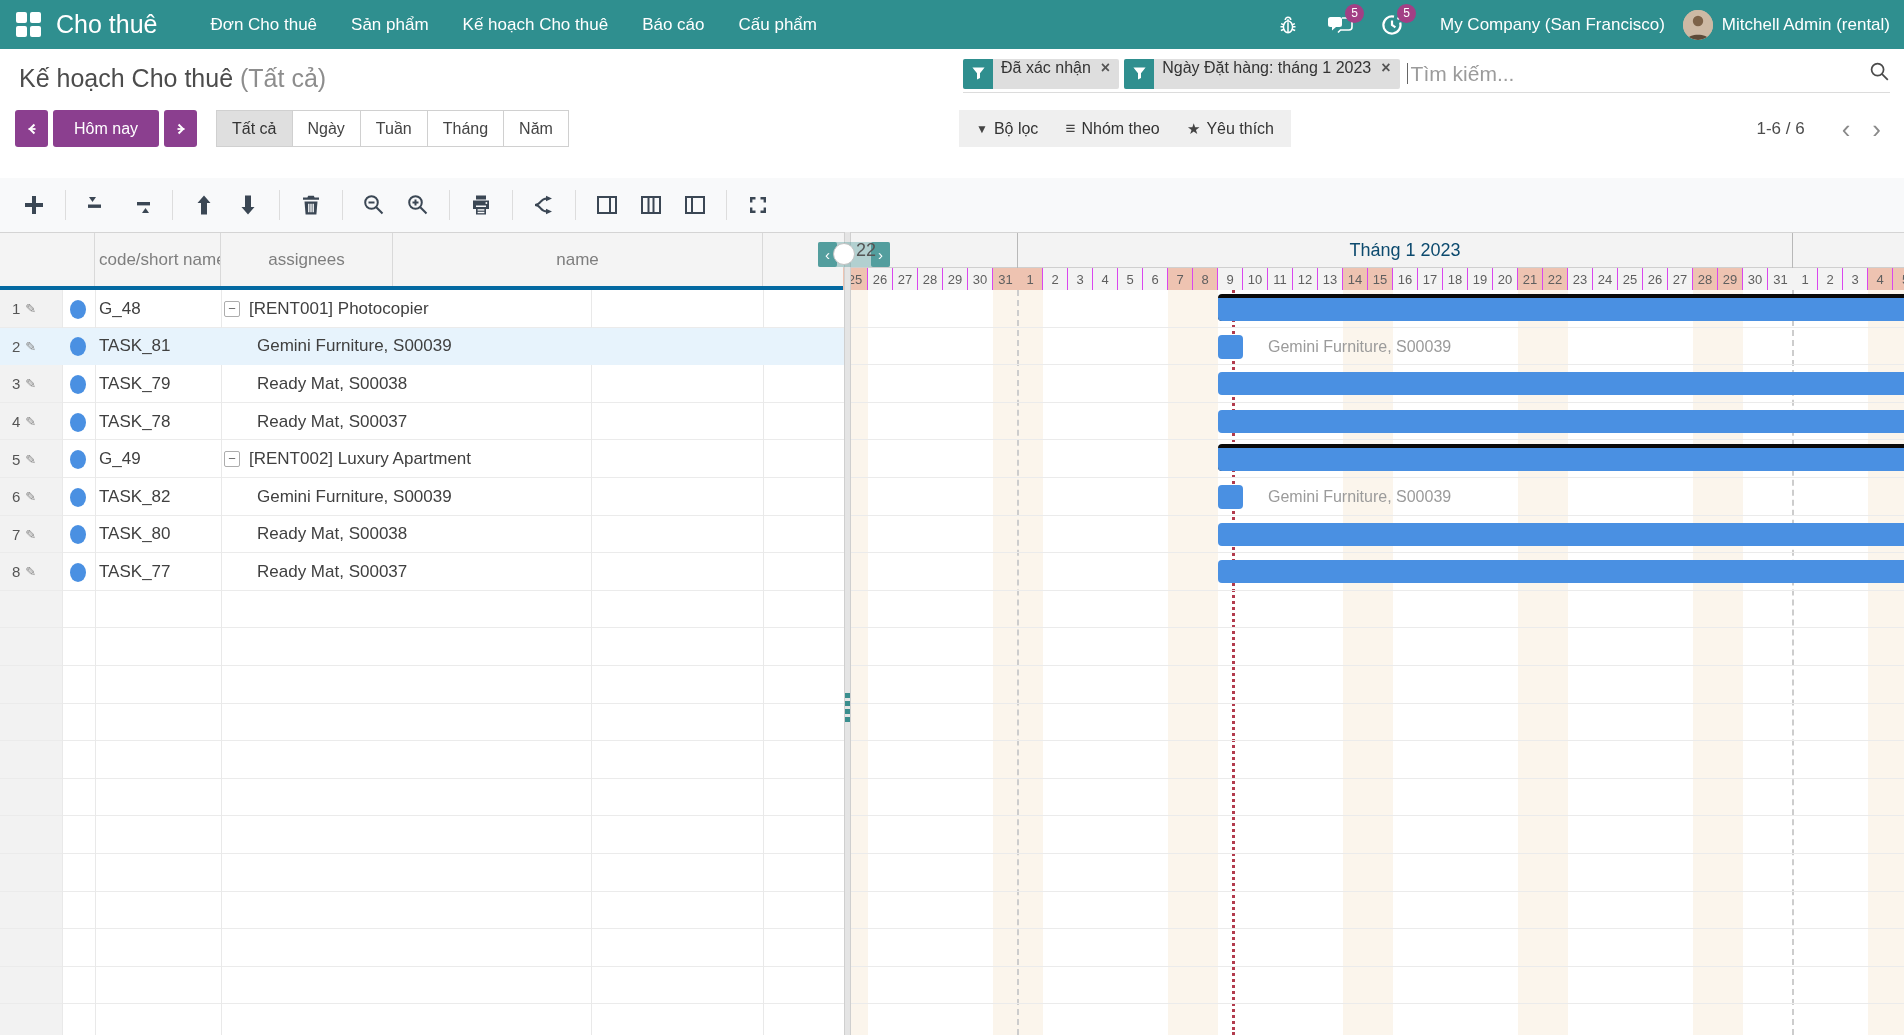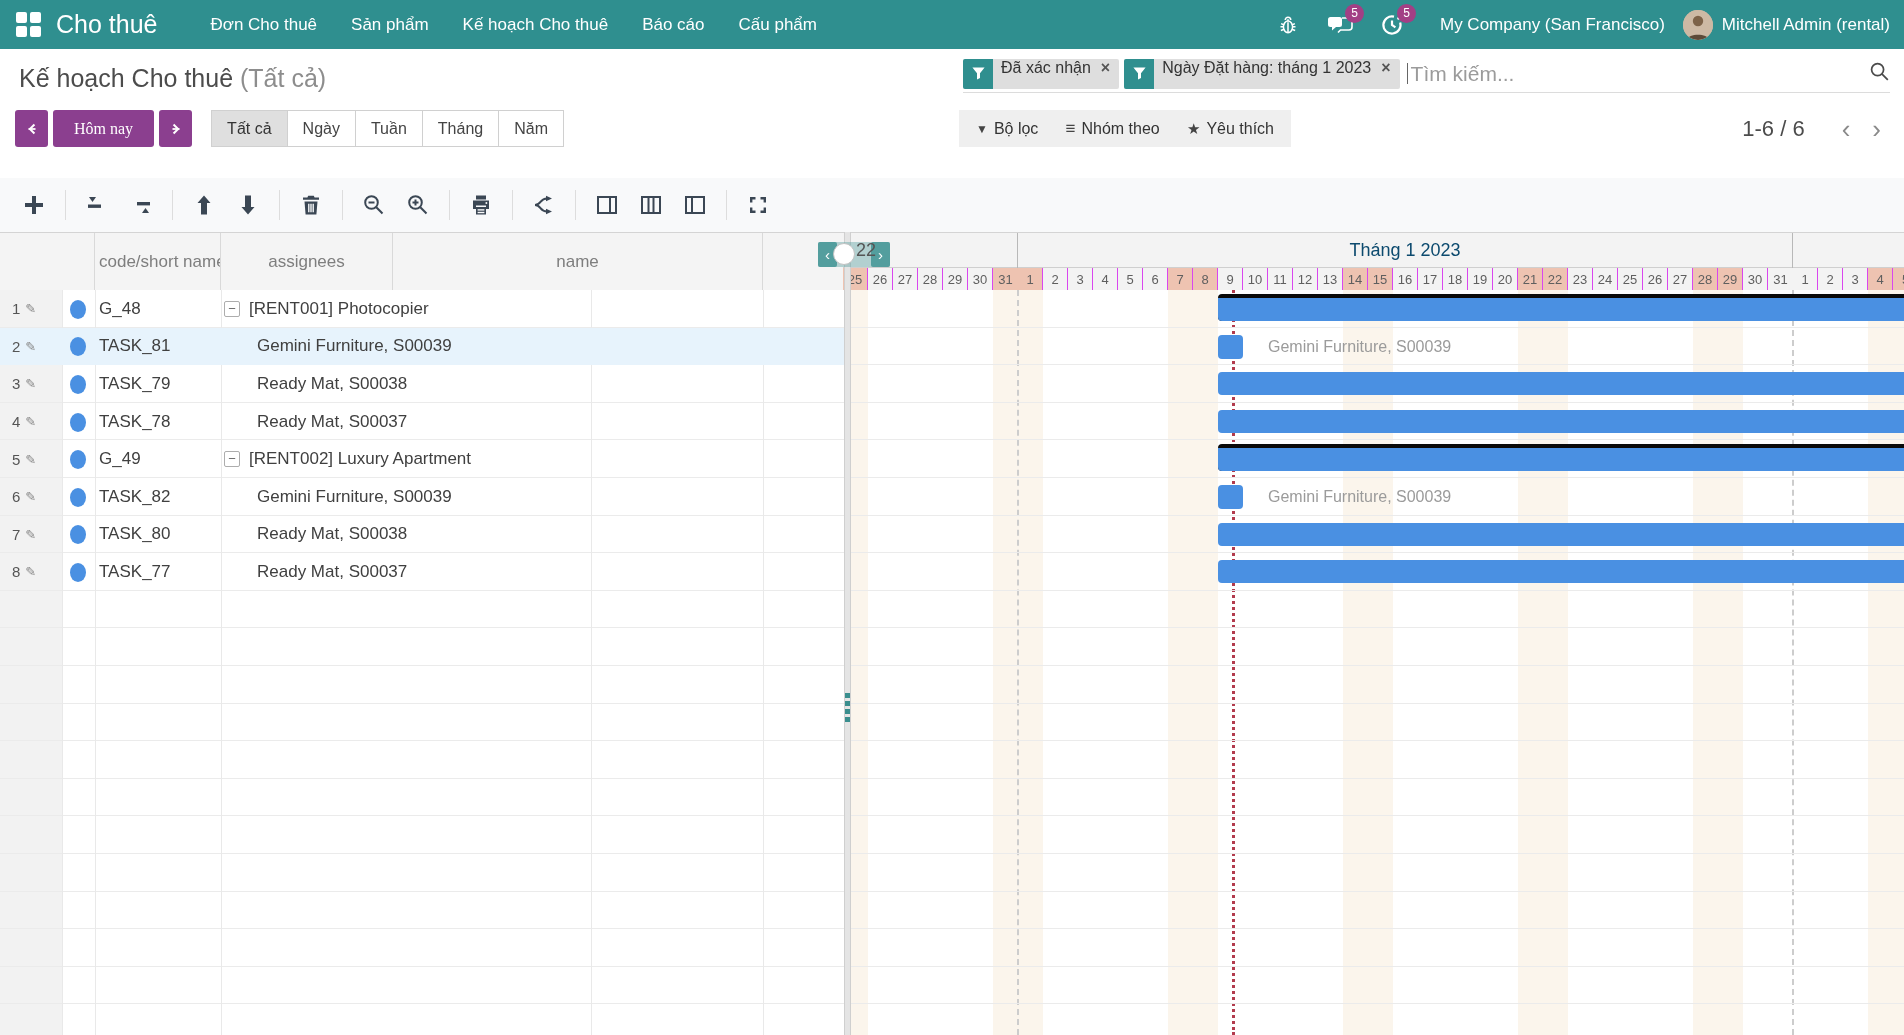--- a/index.html
+++ b/index.html
@@ -48,49 +48,49 @@
   .search-input{flex:1;display:flex;align-items:center;height:100%;position:relative;}
   .caret{width:1px;height:21px;background:#666;margin-left:2px;}
   .placeholder{font-size:21px;color:#9b9b9b;margin-left:3px;white-space:nowrap;}
   .mag{margin-left:auto;flex:none;cursor:pointer;}
 
   
   .controls{position:absolute;top:110px;left:15px;height:37px;display:flex;align-items:stretch;}
   .pbtn{background:var(--primary-purple);color:#fff;border:none;border-radius:3px;
     font-size:16px;display:flex;align-items:center;justify-content:center;cursor:pointer;}
   .pbtn.arrow{width:33px;margin-right:5px;font-size:15px;}
-  .pbtn.today{padding:0 21px;margin-right:5px;font-family:Liberation Serif, serif;}
+  .pbtn.today{padding:0 21px;margin-right:5px;}
   .scale-group{display:flex;margin-left:14px;}
   .sbtn{background:#fff;border:1px solid #d0d0d0;border-left-width:0;font-size:16px;color:#444;
     padding:0 15px;display:flex;align-items:center;cursor:pointer;}
   .sbtn:first-child{border-left-width:1px;}
   .sbtn.active{background:#dfdfdf;color:#333;}
   .filter-strip{position:absolute;top:110px;left:959px;width:332px;height:37px;background:#efefef;
     display:flex;align-items:center;justify-content:space-between;padding:0 17px;}
   .fm-item{display:flex;align-items:center;gap:6px;font-size:16px;color:#333;cursor:pointer;
     white-space:nowrap;}
   .fm-glyph{font-size:12px;color:#444;}
   .fm-glyph.bars{font-size:17px;font-weight:bold;}
   .fm-glyph.star{font-size:15px;}
   .pager{position:absolute;top:110px;right:12px;height:37px;display:flex;align-items:center;}
-  .pager .ptext{font-size:22px;color:#4c4c4c;margin-right:26px;}
+  .pager .ptext{font-size:17px;color:#4c4c4c;margin-right:26px;}
   .pager .pchev{font-size:26px;color:#8a8a8a;padding:0 11px;cursor:pointer;line-height:1;}
 
   
   .gantt{position:absolute;top:178px;left:0;right:0;bottom:0;background:#fff;}
   .gtoolbar{position:absolute;top:0;left:0;right:0;height:54px;background:#f8f9fa;
     display:flex;align-items:center;padding-left:12px;}
   .tico{width:26px;height:26px;margin:0 9px;display:flex;align-items:center;justify-content:center;
     cursor:pointer;flex:none;}
   .tsep{width:1px;height:30px;background:#ddd;margin:0 9px;flex:none;}
 
   
   .gheader{position:absolute;top:54px;left:0;right:0;height:58px;border-top:1px solid #d4d4d4;}
   .lheader{position:absolute;left:0;top:0;width:845px;height:58px;background:#f4f4f4;
-    border-bottom:1px solid #0369a1;display:flex;}
+    border-bottom:5px solid #0369a1;display:flex;}
   .hcell{height:100%;border-right:1px solid #d9d9d9;display:flex;align-items:center;
     font-size:17px;color:#7e7e7e;overflow:hidden;white-space:nowrap;}
   .hcell.c0{width:95px;}
   .hcell.c1{width:126px;padding-left:4px;}
   .hcell.c2{width:370px;justify-content:center;}
   .hcell.c3{width:172px;justify-content:center;}
   .hcell.c4{flex:1;border-right:none;}
   .theader{position:absolute;left:843px;right:0;top:0;height:58px;background:#f3f3f3;
     border-bottom:1px solid #adadad;overflow:hidden;}
   .msec{position:absolute;top:0;height:58px;border-right:1px solid #b8b8b8;}

